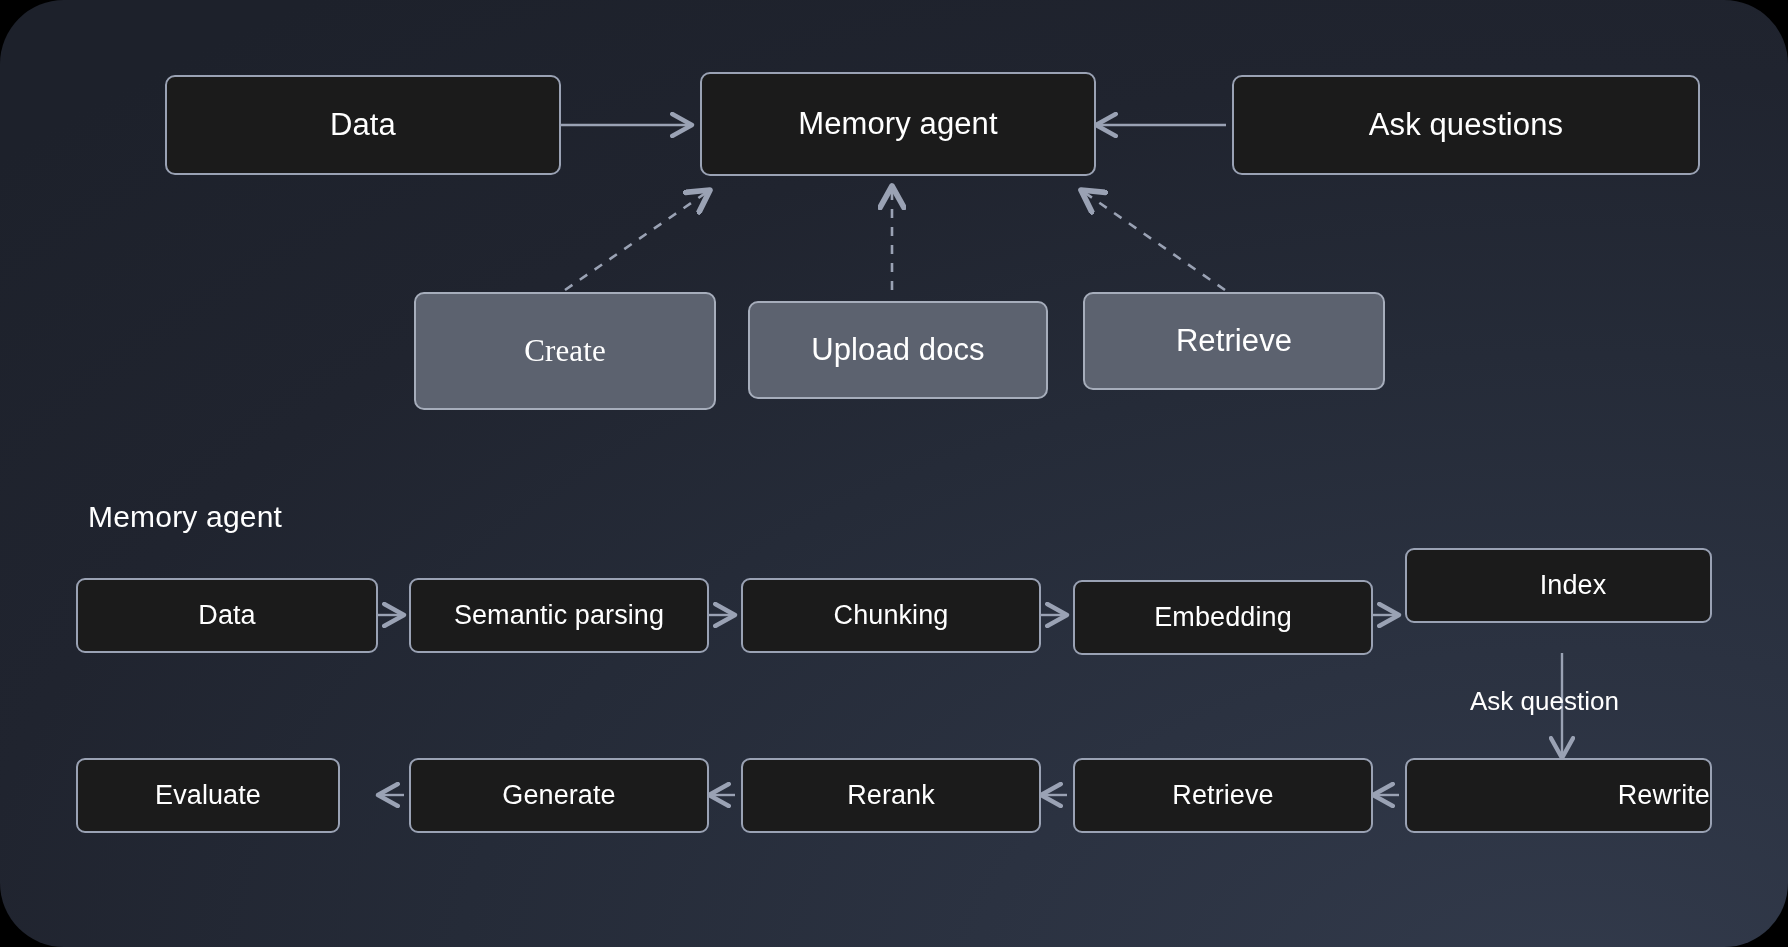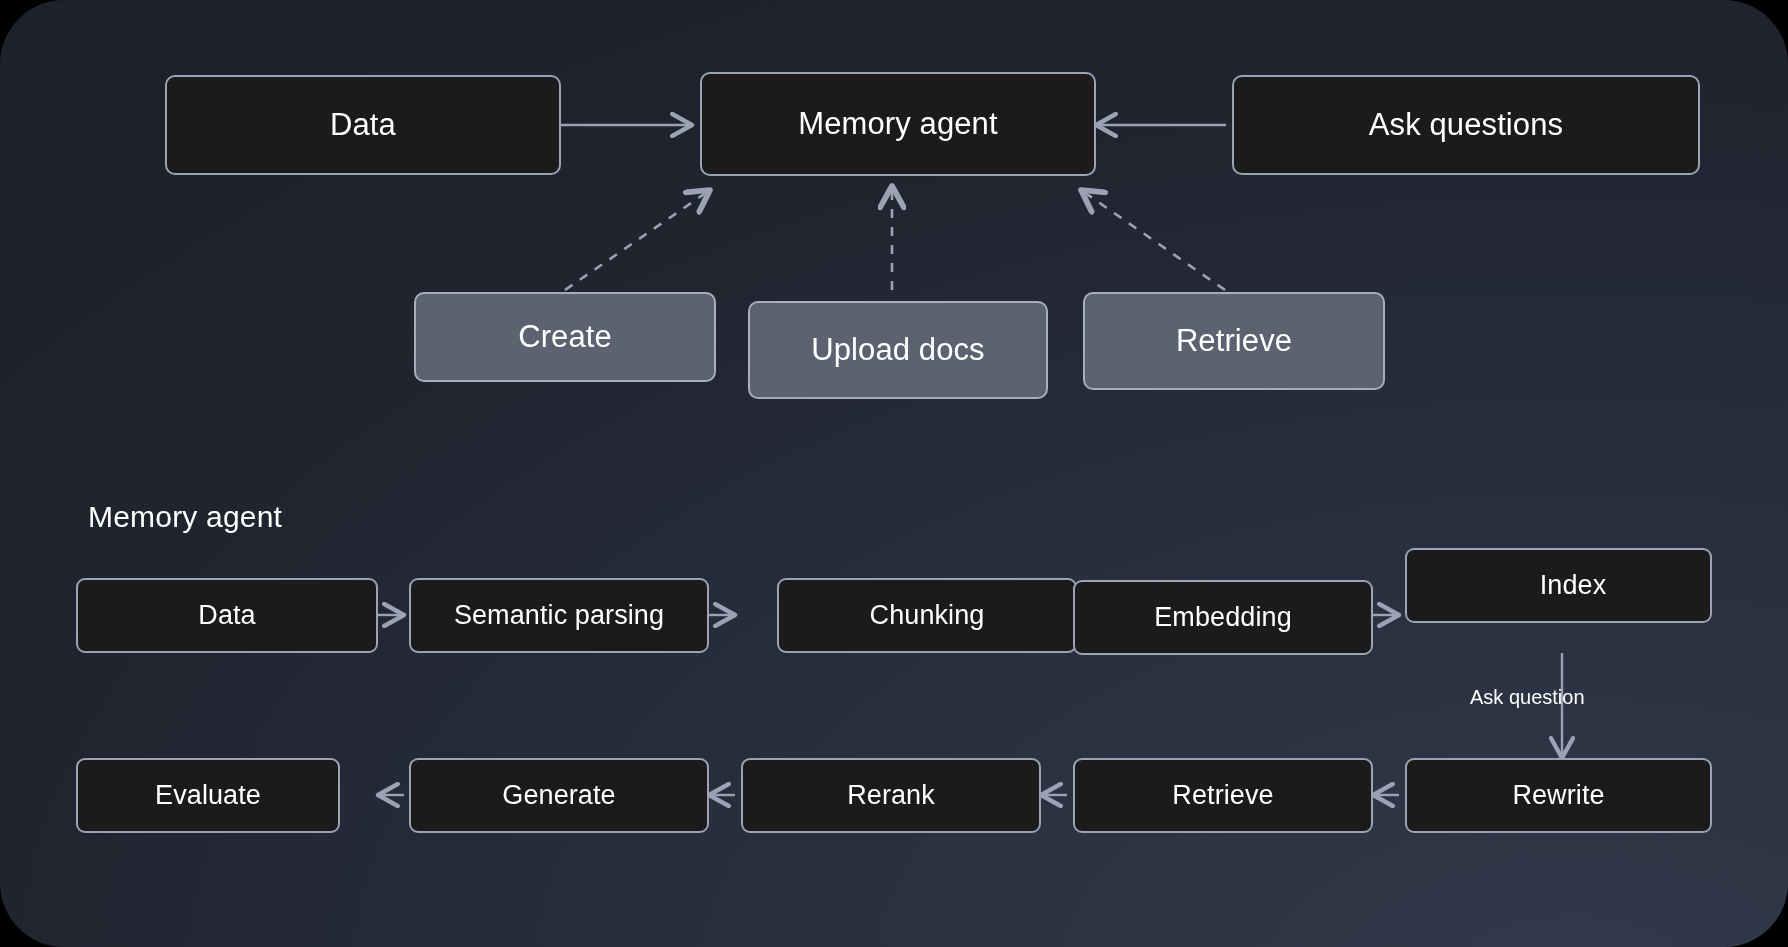--- a/index.html
+++ b/index.html
@@ -70,21 +70,21 @@
     position: absolute;
     color: #ffffff;
     font-size: 30px;
     letter-spacing: 0.2px;
     white-space: nowrap;
   }
 
   .edge-label {
     position: absolute;
     color: #ffffff;
-    font-size: 20px;
+    font-size: 26px;
     white-space: nowrap;
     text-align: center;
   }
 </style>
 </head>
 <body>
 
 <div id="canvas">
 
   <svg id="svg-layer" viewBox="0 0 1788 947" width="1788" height="947">
@@ -153,41 +153,41 @@
   </div>
 
   <div class="node dark top" style="left:700px; top:72px; width:396px; height:104px;">
     <span>Memory agent</span>
   </div>
 
   <div class="node dark top" style="left:1232px; top:75px; width:468px; height:100px;">
     <span>Ask questions</span>
   </div>
 
-  <div class="node gray top" style="left:414px; top:292px; width:302px; height:90px;">
+  <div class="node gray top" style="left:414px; top:292px; width:302px; height:118px;font-family:Liberation Serif, serif;">
     <span>Create</span>
   </div>
 
   <div class="node gray top" style="left:748px; top:292px; width:300px; height:98px;margin-top:9px;">
     <span>Upload docs</span>
   </div>
 
   <div class="node gray top" style="left:1083px; top:292px; width:302px; height:98px;">
     <span>Retrieve</span>
   </div>
 
   <div class="section-label" style="left:88px; top:500px;">Memory agent</div>
 
   <div class="node dark pipeline" style="left:76px; top:578px; width:302px; height:75px;">
     <span>Data</span>
   </div>
   <div class="node dark pipeline" style="left:409px; top:578px; width:300px; height:75px;align-items:center;">
     <span>Semantic parsing</span>
   </div>
-  <div class="node dark pipeline" style="left:741px; top:578px; width:300px; height:75px;margin-left:36px;">
+  <div class="node dark pipeline" style="left:741px; top:578px; width:300px; height:75px;">
     <span>Chunking</span>
   </div>
   <div class="node dark pipeline" style="left:1073px; top:580px; width:300px; height:75px;text-align:center;">
     <span>Embedding</span>
   </div>
   <div class="node dark pipeline" style="left:1405px; top:548px; width:307px; height:75px;padding-left:29px;">
     <span>Index</span>
   </div>
 
   <div class="edge-label" style="left:1470px; top:686px;">Ask question</div>
@@ -197,17 +197,17 @@
   </div>
   <div class="node dark pipeline" style="left:409px; top:758px; width:300px; height:75px;">
     <span>Generate</span>
   </div>
   <div class="node dark pipeline" style="left:741px; top:758px; width:300px; height:75px;">
     <span>Rerank</span>
   </div>
   <div class="node dark pipeline" style="left:1073px; top:758px; width:300px; height:75px;">
     <span>Retrieve</span>
   </div>
-  <div class="node dark pipeline" style="left:1405px; top:758px; width:307px; height:75px;">
+  <div class="node dark pipeline" style="left:1405px; top:758px; width:307px; height:75px;justify-content:flex-end;">
     <span>Rewrite</span>
   </div>
 
 </div>
 
 </body></html>

